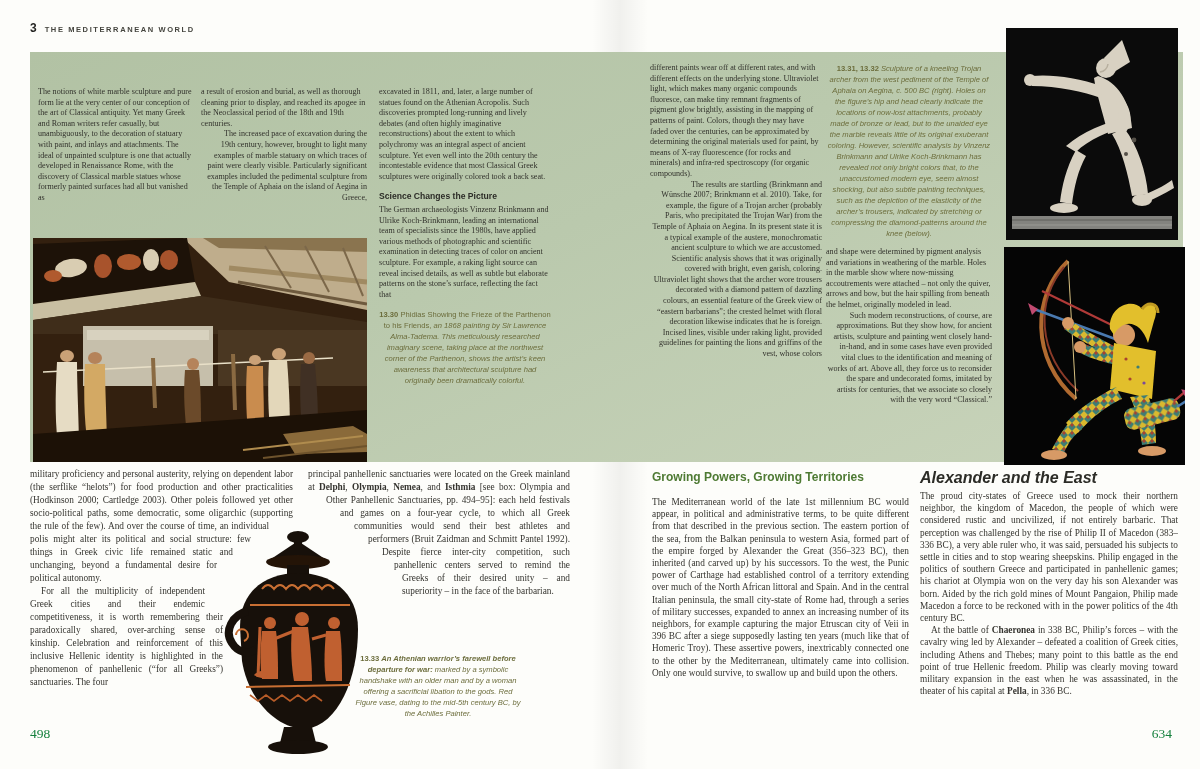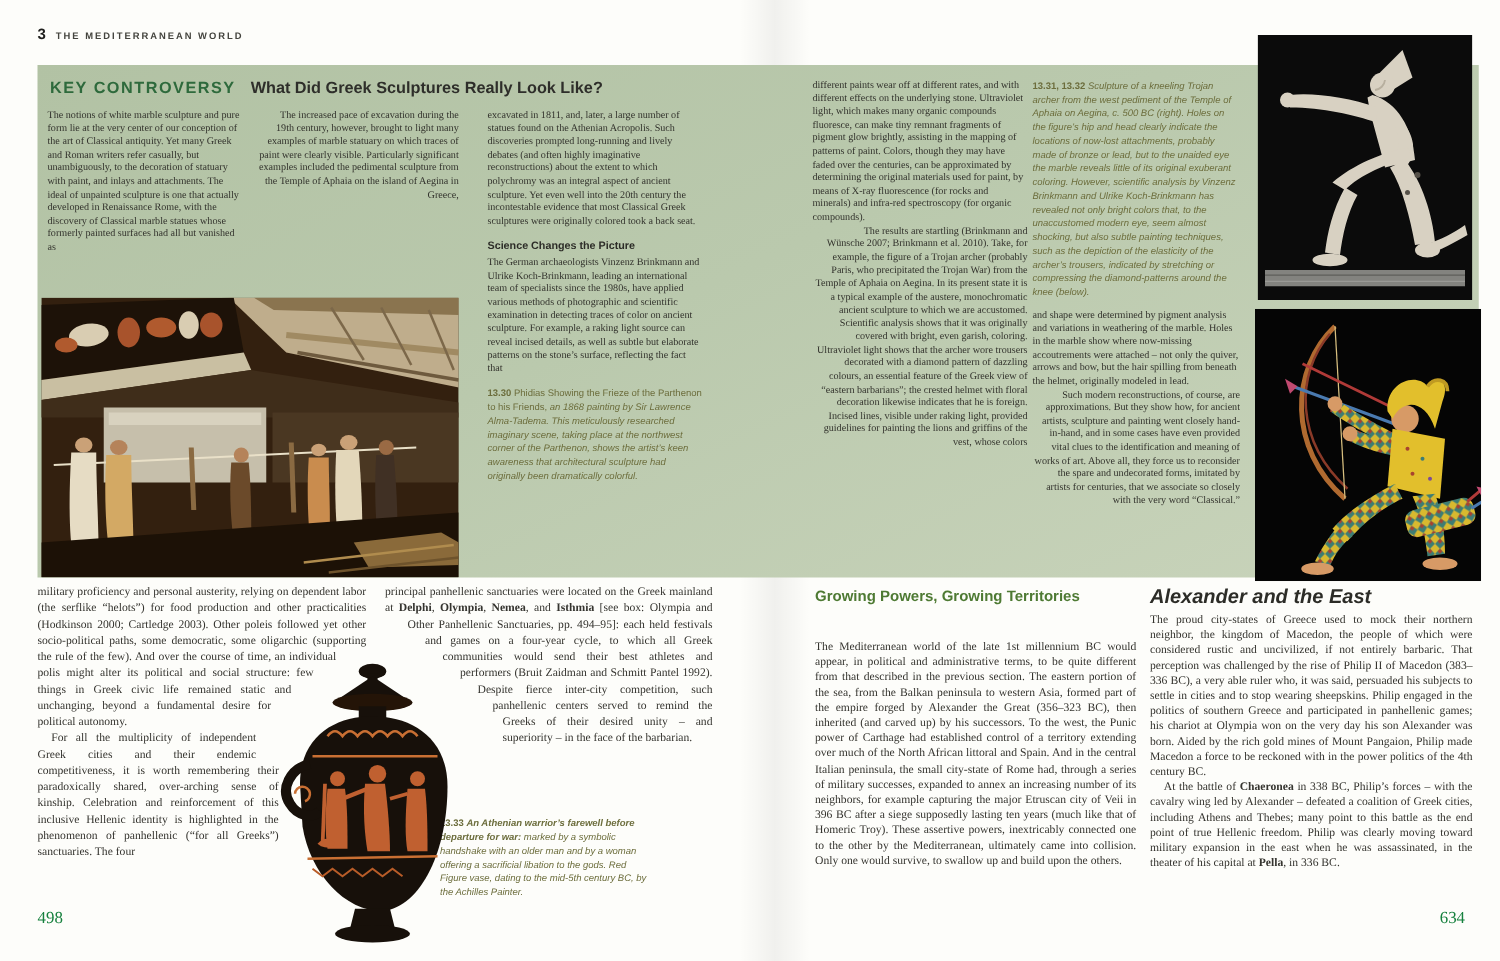--- a/index.html
+++ b/index.html
@@ -16,21 +16,21 @@
   .kc-box{left:30px;top:52px;width:1153px;height:410px;
           background:linear-gradient(155deg,#b2c2a4 0%,#bac9ad 45%,#c9d4bb 100%);}
   .kc-title{left:40px;top:62px;font-family:"Liberation Sans",sans-serif;font-size:13px;font-weight:bold;white-space:nowrap;}
   .kicker{color:#2e6a3c;letter-spacing:1.2px;margin-right:12px;}
   .kc-q{color:#2e2e2a;}
   .kc-col{font-size:8.1px;line-height:10.6px;color:#32322c;text-align:left;}
   .kc-col p{margin:0;}
   .kc-col p.ind{text-indent:10px;text-align:right;}
   .subhead{font-family:"Liberation Sans",sans-serif;font-weight:bold;font-size:8.6px;color:#2c2c27;
            margin:9px 0 3px 0 !important;}
-  .cap{font-family:"Liberation Sans",sans-serif;font-size:7.6px;line-height:11px;color:#6c6d3c;font-style:italic;}
+  .cap{font-family:"Liberation Sans",sans-serif;font-size:7.6px;line-height:11px;color:#6c6d3c;font-style:italic;text-align:center;}
   .cap .seg-b{font-style:normal;}
   .cap .seg-n{font-style:normal;}
   .seg-b{font-weight:bold;}
   .seg-i{font-style:italic;}
   .seg-bi{font-weight:bold;font-style:italic;}
   
   .body-col{font-size:9.3px;line-height:13px;text-align:justify;color:#35342f;}
   .body-col p{margin:0;}
   .body-col p.ind{text-indent:11px;}
   .rp-col{font-size:9.3px;line-height:12.2px;text-align:justify;color:#35342f;}
@@ -51,33 +51,31 @@
 
 <div class="page">
   <div class="gutter"></div>
 
   <div class="abs runhead">
     <span class="chnum">3</span><span class="chtitle">THE MEDITERRANEAN WORLD</span>
   </div>
 
   <div class="abs kc-box"></div>
 
-  <div class="abs kc-title">
-    <span class="kicker">KEY CONTROVERSY</span><span class="kc-q">What Did Greek Sculptures Really Look Like?</span>
-  </div>
 
   <div class="abs kc-col" style="left:38px;top:87px;width:158px;">
     <p>The notions of white marble sculpture and pure form lie at the very center of our conception of the art of Classical antiquity. Yet many Greek and Roman writers refer casually, but unambiguously, to the decoration of statuary with paint, and inlays and attachments. The ideal of unpainted sculpture is one that actually developed in Renaissance Rome, with the discovery of Classical marble statues whose formerly painted surfaces had all but vanished as</p>
   </div>
 
   <div class="abs kc-col" style="left:201px;top:87px;width:166px;">
+    <p>a result of erosion and burial, as well as thorough cleaning prior to display, and reached its apogee in the Neoclassical period of the 18th and 19th centuries.</p>
     <p class="ind">The increased pace of excavation during the 19th century, however, brought to light many examples of marble statuary on which traces of paint were clearly visible. Particularly significant examples included the pedimental sculpture from the Temple of Aphaia on the island of Aegina in Greece,</p>
   </div>
 
-  <div class="abs kc-col" style="left:390px;top:87px;width:172px;">
+  <div class="abs kc-col" style="left:379px;top:87px;width:172px;">
     <p>excavated in 1811, and, later, a large number of statues found on the Athenian Acropolis. Such discoveries prompted long-running and lively debates (and often highly imaginative reconstructions) about the extent to which polychromy was an integral aspect of ancient sculpture. Yet even well into the 20th century the incontestable evidence that most Classical Greek sculptures were originally colored took a back seat.</p>
     <p class="subhead">Science Changes the Picture</p>
     <p>The German archaeologists Vinzenz Brinkmann and Ulrike Koch-Brinkmann, leading an international team of specialists since the 1980s, have applied various methods of photographic and scientific examination in detecting traces of color on ancient sculpture. For example, a raking light source can reveal incised details, as well as subtle but elaborate patterns on the stone’s surface, reflecting the fact that</p>
     <p class="cap" style="margin-top:9px;"><span class="seg-b">13.30</span><span class="seg-n">  Phidias Showing the Frieze of the Parthenon to his Friends, </span><span class="seg-i">an 1868 painting by Sir Lawrence Alma-Tadema. This meticulously researched imaginary scene, taking place at the northwest corner of the Parthenon, shows the artist’s keen awareness that architectural sculpture had originally been dramatically colorful.</span></p>
   </div>
 
   <div class="abs kc-col" style="left:650px;top:63px;width:172px;">
     <p>different paints wear off at different rates, and with different effects on the underlying stone. Ultraviolet light, which makes many organic compounds fluoresce, can make tiny remnant fragments of pigment glow brightly, assisting in the mapping of patterns of paint. Colors, though they may have faded over the centuries, can be approximated by determining the original materials used for paint, by means of X-ray fluorescence (for rocks and minerals) and infra-red spectroscopy (for organic compounds).</p>
     <p class="ind">The results are startling (Brinkmann and Wünsche 2007; Brinkmann et al. 2010). Take, for example, the figure of a Trojan archer (probably Paris, who precipitated the Trojan War) from the Temple of Aphaia on Aegina. In its present state it is a typical example of the austere, monochromatic ancient sculpture to which we are accustomed. Scientific analysis shows that it was originally covered with bright, even garish, coloring. Ultraviolet light shows that the archer wore trousers decorated with a diamond pattern of dazzling colours, an essential feature of the Greek view of “eastern barbarians”; the crested helmet with floral decoration likewise indicates that he is foreign. Incised lines, visible under raking light, provided guidelines for painting the lions and griffins of the vest, whose colors</p>
   </div>
@@ -275,21 +273,21 @@
       </g>
     </svg>
   </div>
 
   <p class="abs cap" style="left:352px;top:645px;width:172px;"><span class="seg-b">13.33</span><span class="seg-n">  </span><span class="seg-bi">An Athenian warrior’s farewell before departure for war:</span><span class="seg-i"> marked by a symbolic handshake with an older man and by a woman offering a sacrificial libation to the gods. Red Figure vase, dating to the mid-5th century BC, by the Achilles Painter.</span></p>
 
   <div class="abs pagenum" style="left:30px;top:726px;">498</div>
 
   <div class="abs grow-head">Growing Powers, Growing Territories</div>
 
-  <div class="abs rp-col" style="left:652px;top:512px;width:257px;">
+  <div class="abs rp-col" style="left:652px;top:496px;width:257px;">
     <p>The Mediterranean world of the late 1st millennium BC would appear, in political and administrative terms, to be quite different from that described in the previous section. The eastern portion of the sea, from the Balkan peninsula to western Asia, formed part of the empire forged by Alexander the Great (356–323 BC), then inherited (and carved up) by his successors. To the west, the Punic power of Carthage had established control of a territory extending over much of the North African littoral and Spain. And in the central Italian peninsula, the small city-state of Rome had, through a series of military successes, expanded to annex an increasing number of its neighbors, for example capturing the major Etruscan city of Veii in 396 BC after a siege supposedly lasting ten years (much like that of Homeric Troy). These assertive powers, inextricably connected one to the other by the Mediterranean, ultimately came into collision. Only one would survive, to swallow up and build upon the others.</p>
   </div>
 
   <div class="abs alex-head">Alexander and the East</div>
 
   <div class="abs rp-col" style="left:920px;top:490px;width:258px;">
     <p>The proud city-states of Greece used to mock their northern neighbor, the kingdom of Macedon, the people of which were considered rustic and uncivilized, if not entirely barbaric. That perception was challenged by the rise of Philip II of Macedon (383–336 BC), a very able ruler who, it was said, persuaded his subjects to settle in cities and to stop wearing sheepskins. Philip engaged in the politics of southern Greece and participated in panhellenic games; his chariot at Olympia won on the very day his son Alexander was born. Aided by the rich gold mines of Mount Pangaion, Philip made Macedon a force to be reckoned with in the power politics of the 4th century BC.</p>
     <p class="ind"><span>At the battle of </span><span class="seg-b">Chaeronea</span><span> in 338 BC, Philip’s forces – with the cavalry wing led by Alexander – defeated a coalition of Greek cities, including Athens and Thebes; many point to this battle as the end point of true Hellenic freedom. Philip was clearly moving toward military expansion in the east when he was assassinated, in the theater of his capital at </span><span class="seg-b">Pella</span><span>, in 336 BC.</span></p>
   </div>
 

